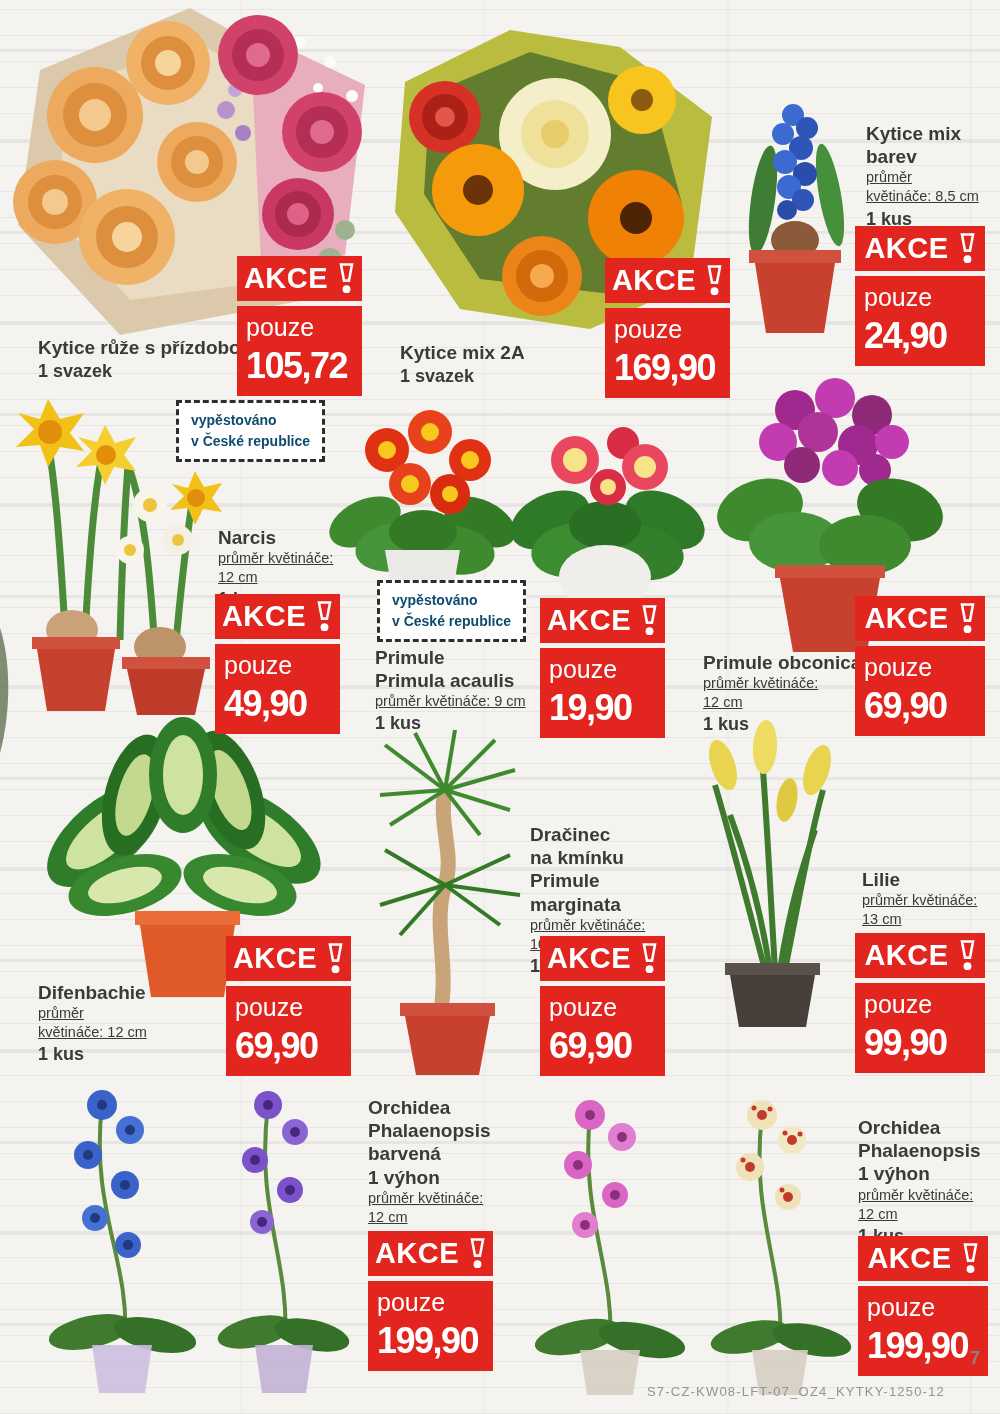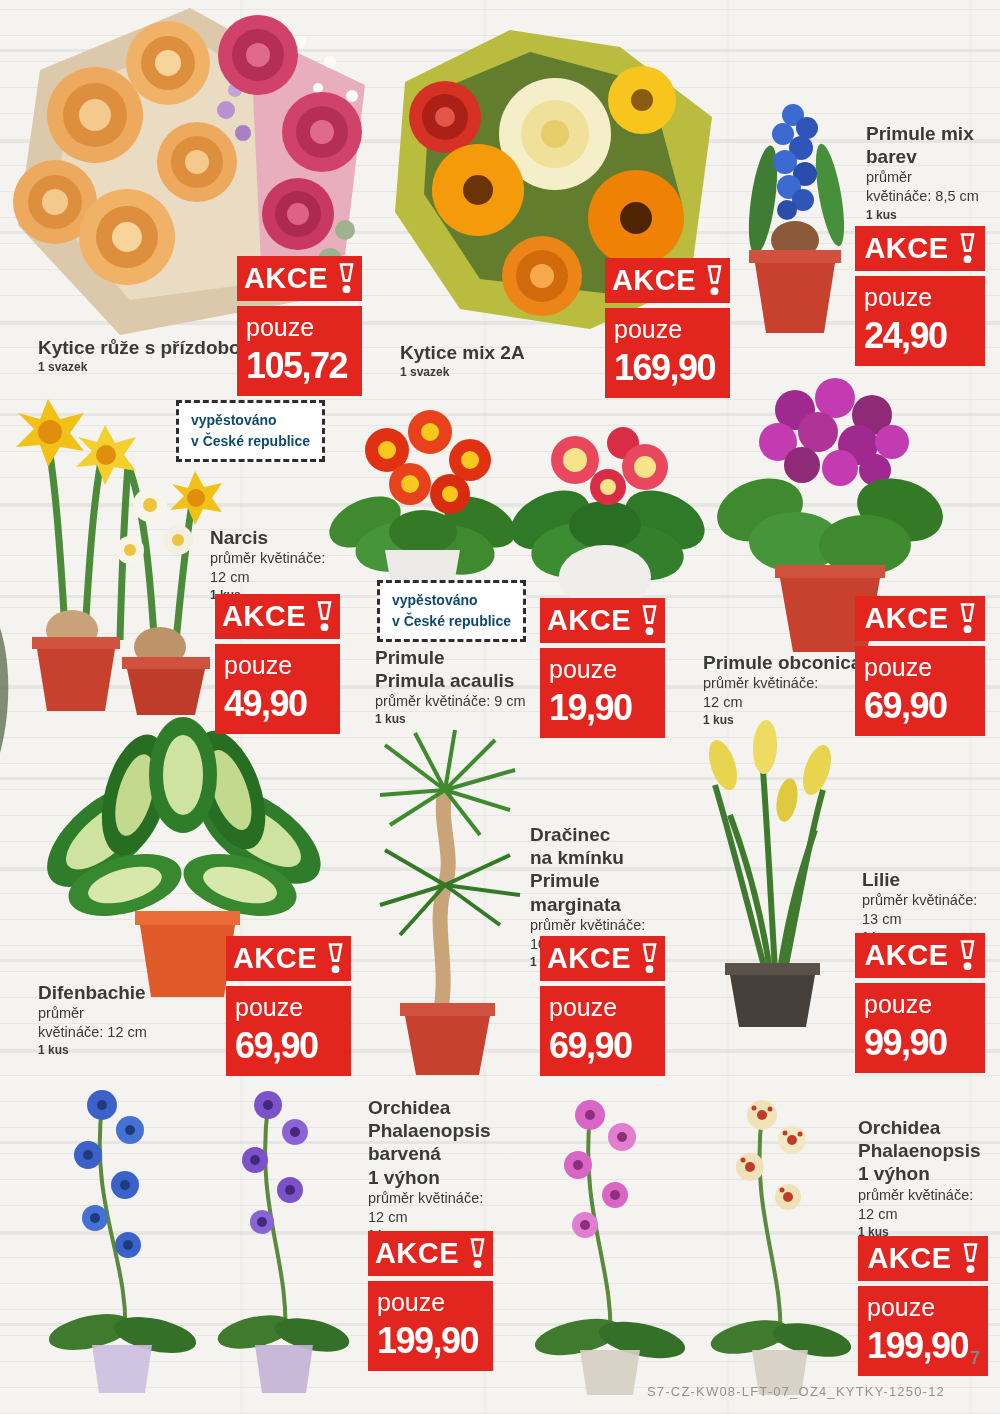--- a/index.html
+++ b/index.html
@@ -23,22 +23,22 @@
   .akce{
     background:var(--red,#e2261f);color:#fff;height:45px;
     display:flex;align-items:center;justify-content:center;gap:10px;
     font-weight:bold;font-size:29px;letter-spacing:.5px;
   }
   .pricebox{background:var(--red,#e2261f);margin-top:5px;padding:7px 9px 9px;color:#fff;}
   .pouze{font-size:25px;font-weight:normal;}
   .price{font-size:36px;font-weight:bold;letter-spacing:-1.5px;margin-top:3px;white-space:nowrap;}
   .plabel{position:absolute;}
   .pname div{font-size:19px;font-weight:bold;line-height:1.22;}
-  .psize div{font-size:14.5px;line-height:1.32;}
-  .pqty{font-size:12px;font-weight:bold;line-height:1.4;}
+  .psize div{font-size:14.5px;line-height:1.32;text-decoration:underline;}
+  .pqty{font-size:18px;font-weight:bold;line-height:1.4;}
   .badge{
     position:absolute;background:#fff;border:3px dashed #2d2d2b;
     padding:7px 12px;font-size:14px;font-weight:bold;line-height:1.5;color:#0c4a6e;
   }
   .code{position:absolute;right:55px;top:1384px;font-size:13px;color:#95938d;letter-spacing:1.2px;}
   .pagenum{position:absolute;right:20px;top:1348px;font-size:18px;font-weight:bold;color:#86847e;}
 </style>
 </head>
 <body>
 
@@ -513,31 +513,31 @@
 
   <div class="plabel" style="left:400px;top:341px;width:200px">
     <div class="pname">
         <div>Kytice mix 2A</div>
       </div>
     <div class="pqty">1 svazek</div>
   </div>
 
   <div class="plabel" style="left:866px;top:122px;width:130px">
     <div class="pname">
-      <div>Primule mix</div>
+      <div>Kytice mix</div>
       <div>barev</div>
     </div>
     <div class="psize">
       <div>průměr</div>
       <div>květináče: 8,5 cm</div>
     </div>
     <div class="pqty">1 kus</div>
   </div>
 
-  <div class="plabel" style="left:210px;top:526px;width:150px">
+  <div class="plabel" style="left:218px;top:526px;width:150px">
     <div class="pname">
         <div>Narcis</div>
       </div>
     <div class="psize">
       <div>průměr květináče:</div>
       <div>12 cm</div>
     </div>
     <div class="pqty">1 kus</div>
   </div>
 

